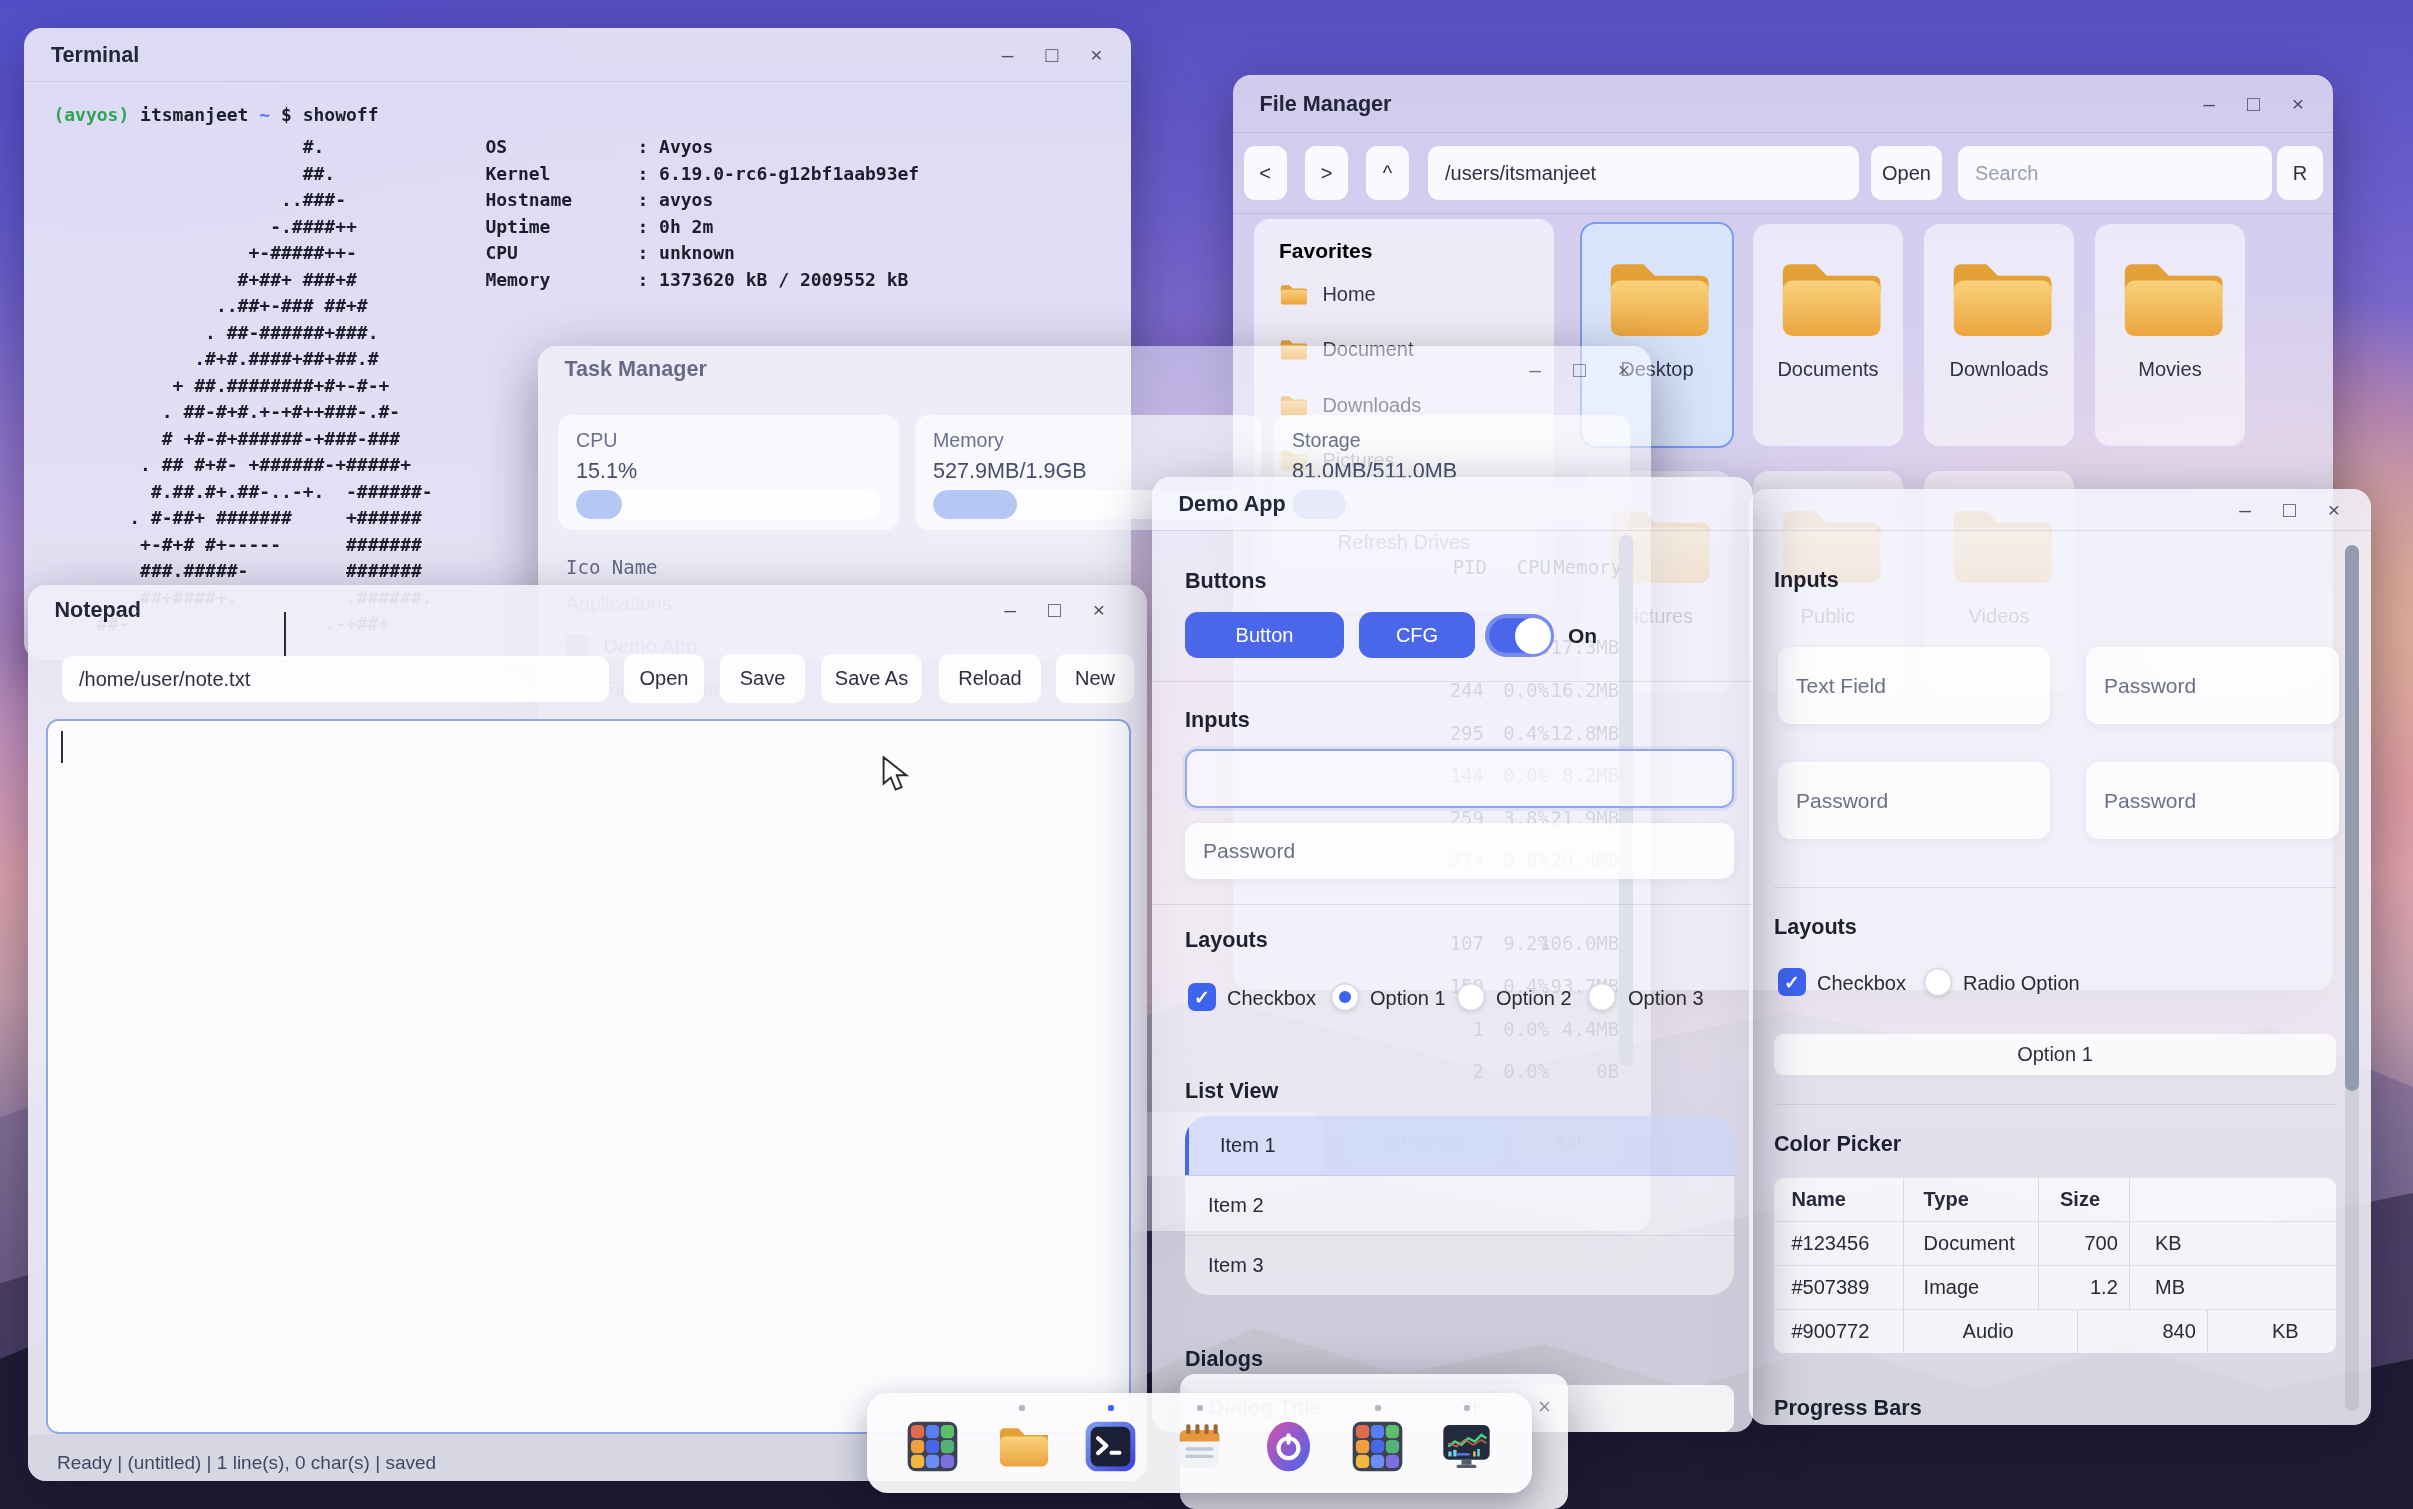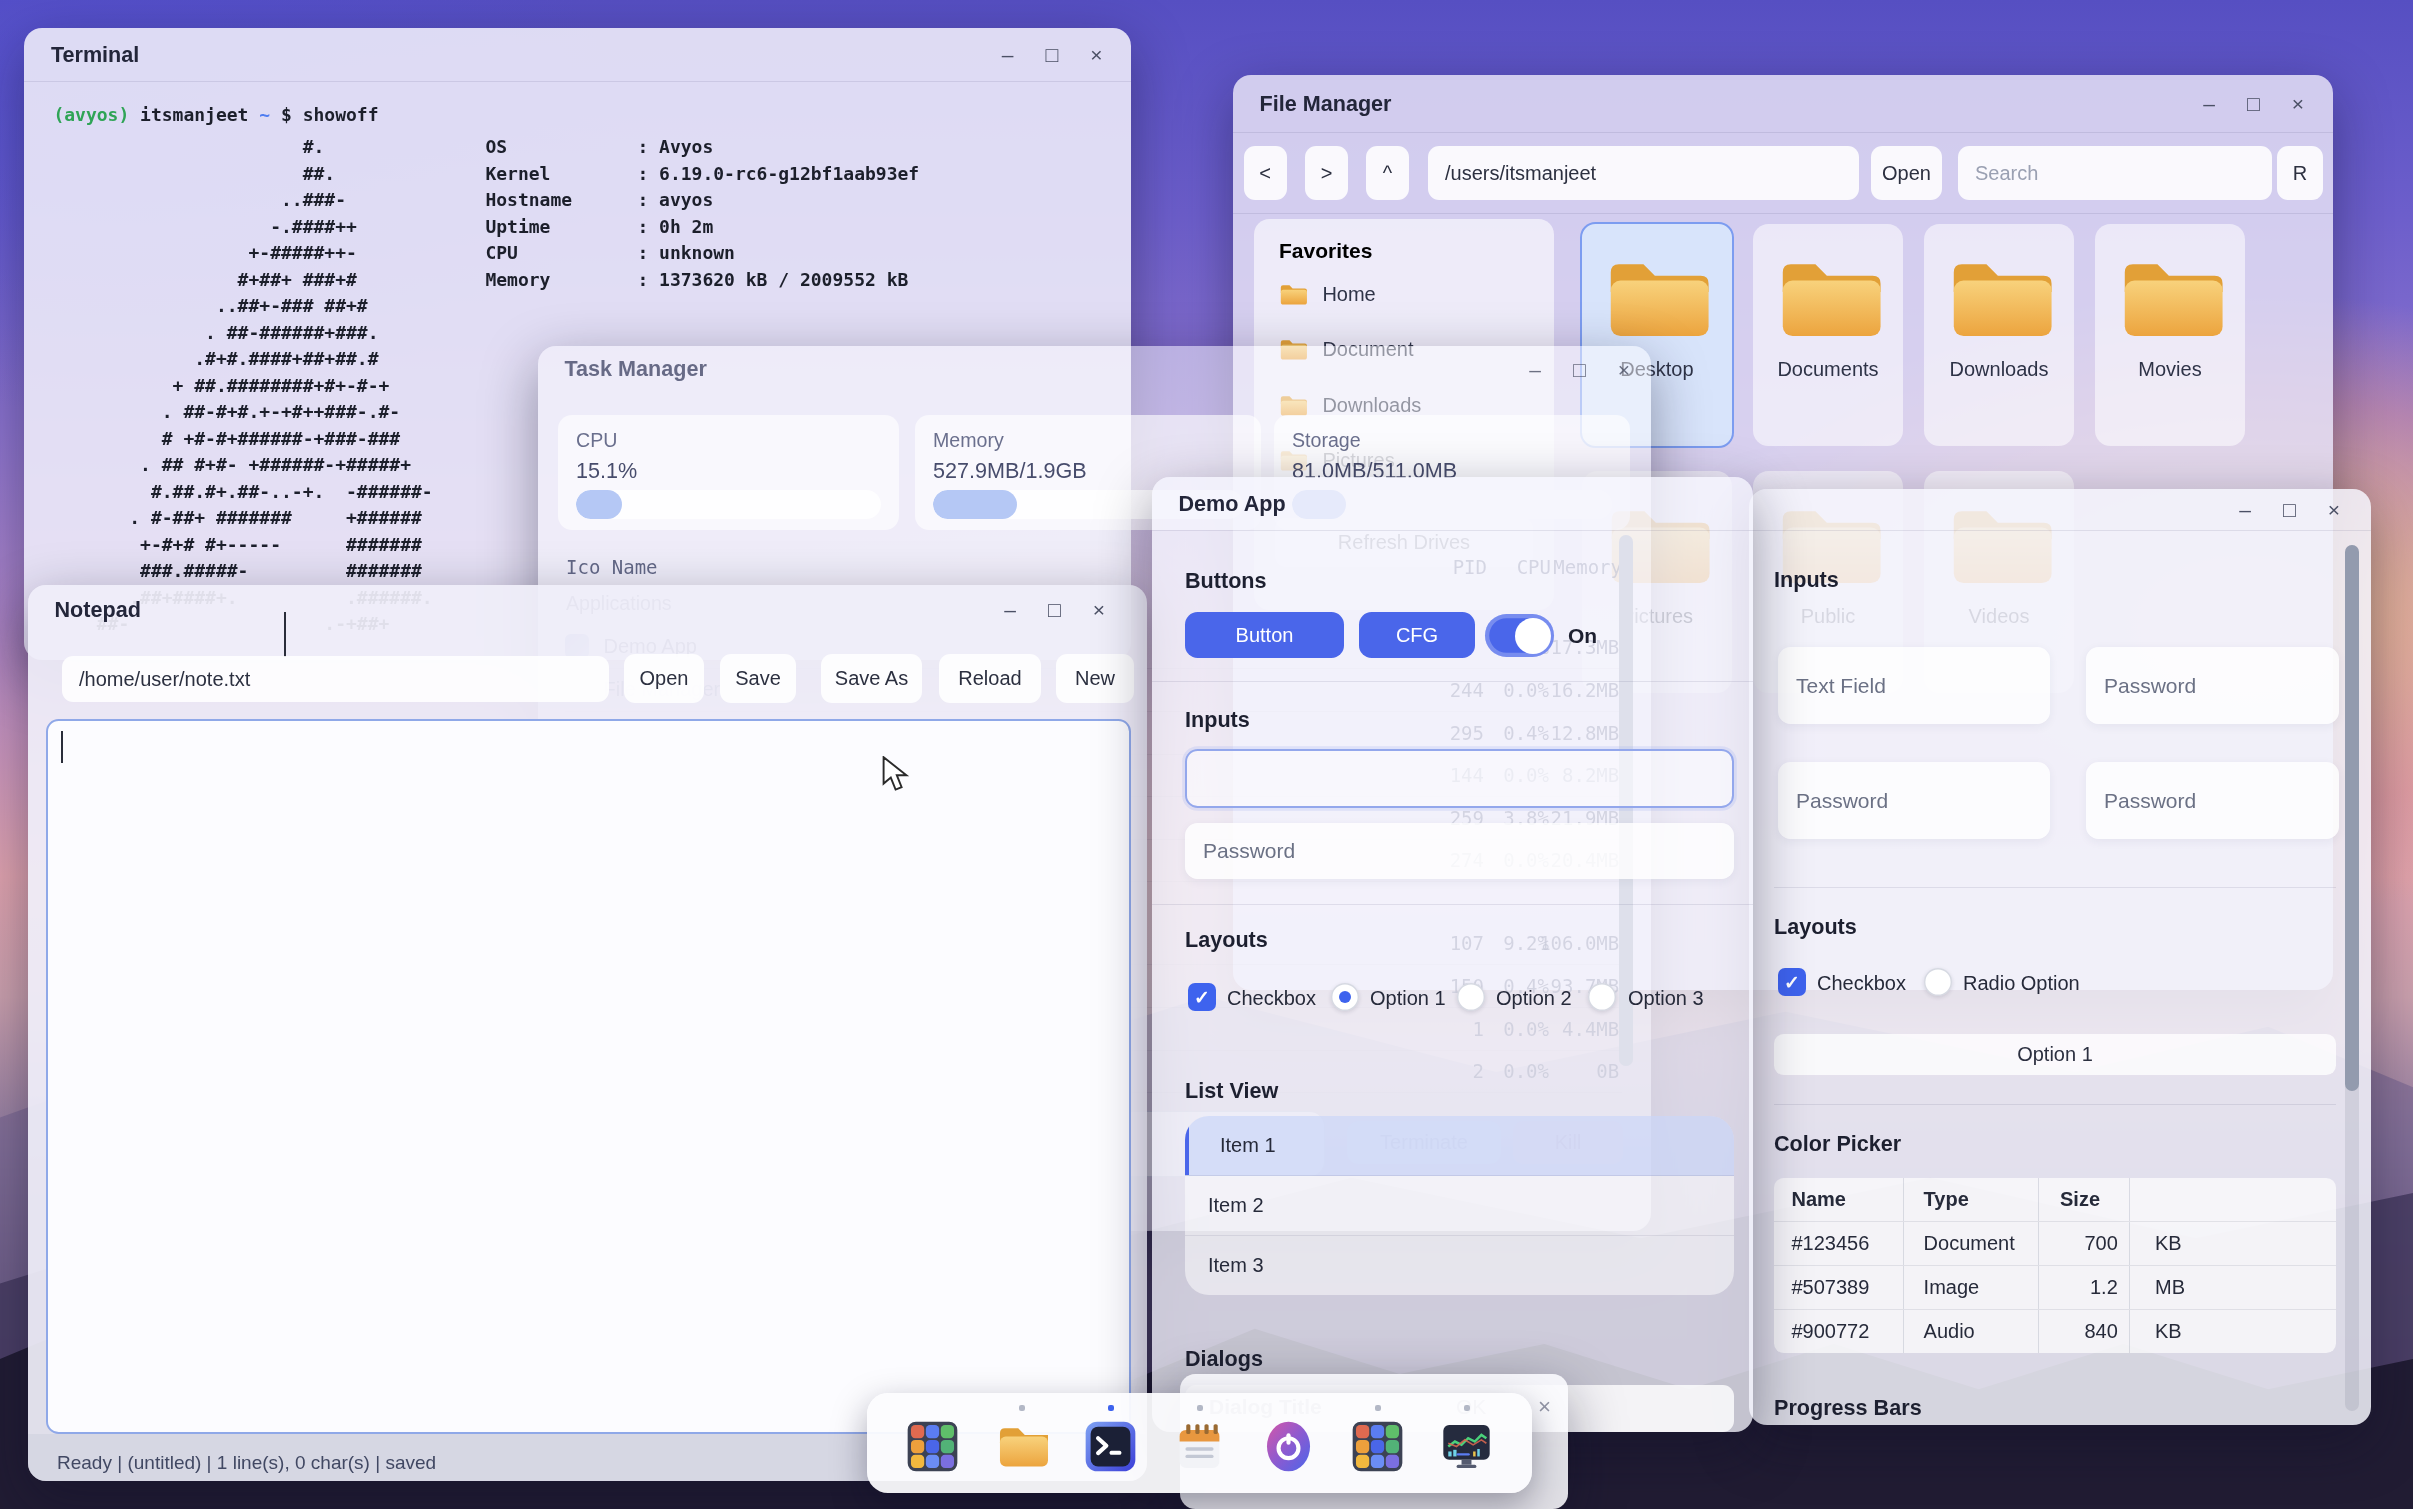--- a/index.html
+++ b/index.html
@@ -99,21 +99,21 @@
   .li-row{position:relative;height:59px;font-size:20px;color:#262a3a;border-bottom:0.7px solid rgba(60,60,95,.10);}
   .li-row span{position:absolute;left:23px;top:18px;}
   .li-row.sel{background:rgba(168,185,243,.42);}
   .li-row.sel::before{content:"";position:absolute;left:0;top:0;bottom:0;width:4.2px;background:#4a66ea;}
   .li-row.sel span{left:35px;}
   .scroll{position:absolute;width:14px;border-radius:7px;background:rgba(40,50,80,.10);}
   .scroll i{display:block;width:100%;background:#939bae;border-radius:7px;}
   
   #cp-table{position:absolute;background:rgba(255,255,255,.68);border-radius:9.8px;font-size:20px;color:#262a3a;}
   #cp-table .tr{display:flex;height:43px;align-items:center;border-bottom:0.7px solid rgba(70,80,110,.12);}
-  #cp-table .tr:last-child{border-bottom:none;}
+  #cp-table .tr:last-child{border-bottom:none;gap:39px;}
   #cp-table .c1{width:130px;padding-left:17.5px;box-sizing:border-box;border-right:0.7px solid rgba(70,80,110,.16);height:100%;display:flex;align-items:center;}
   #cp-table .c2{width:135px;padding-left:19.6px;box-sizing:border-box;border-right:0.7px solid rgba(70,80,110,.16);height:100%;display:flex;align-items:center;}
   #cp-table .c3{width:91px;padding-right:11.2px;box-sizing:border-box;border-right:0.7px solid rgba(70,80,110,.16);height:100%;display:flex;align-items:center;justify-content:flex-end;}
   #cp-table .c4{flex:1;padding-left:25px;display:flex;align-items:center;}
   #cp-table .tr.head{font-weight:600;}
   #cp-table .tr.head .c3{justify-content:flex-start;padding-left:21px;}
   
   #win-dialog{left:1180px;top:1374px;width:388px;height:135px;background:rgba(251,251,254,.88);z-index:7;border-radius:15.4px;}
   #win-dialog *{color:rgba(42,48,78,.5);}
   
@@ -445,21 +445,21 @@
     <div class="t-title">Notepad</div>
     <div class="caret" style="left:256px;top:26.5px;height:45px"></div>
     <div class="controls" style="right:42px">
       <span>–</span>
       <span>□</span>
       <span>×</span>
     </div>
   </div>
   <input class="field" style="left: 34px; top: 71px; width: 513px; height: 46px;" readonly="" value="/home/user/note.txt">
   <div class="btnw" style="left:596px;top:69px;width:80px;height:49px">Open</div>
-  <div class="btnw" style="left:692px;top:69px;width:76px;height:49px">Save</div>
+  <div class="btnw" style="left:692px;top:69px;width:85px;height:49px">Save</div>
   <div class="btnw" style="left:793px;top:69px;width:101px;height:49px">Save As</div>
   <div class="btnw" style="left:911px;top:69px;width:102px;height:49px">Reload</div>
   <div class="btnw" style="left:1028px;top:69px;width:78px;height:49px">New</div>
   <div id="note-area">
     <div class="caret" style="left:12.6px;top:9.8px;height:32px"></div>
   </div>
   <div id="note-status">
     <div>Ready | (untitled) | 1 line(s), 0 char(s) | saved</div>
   </div>
 </div>

